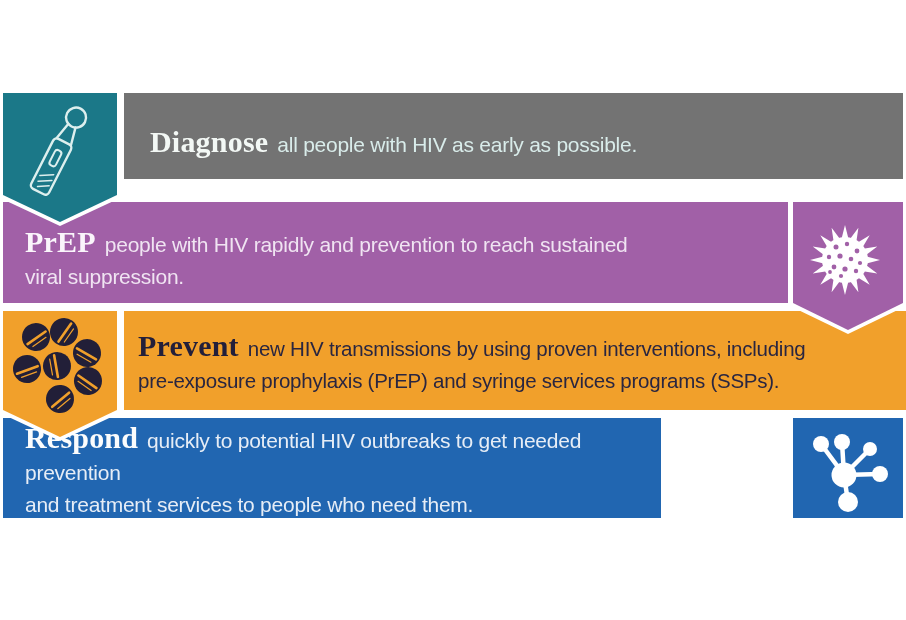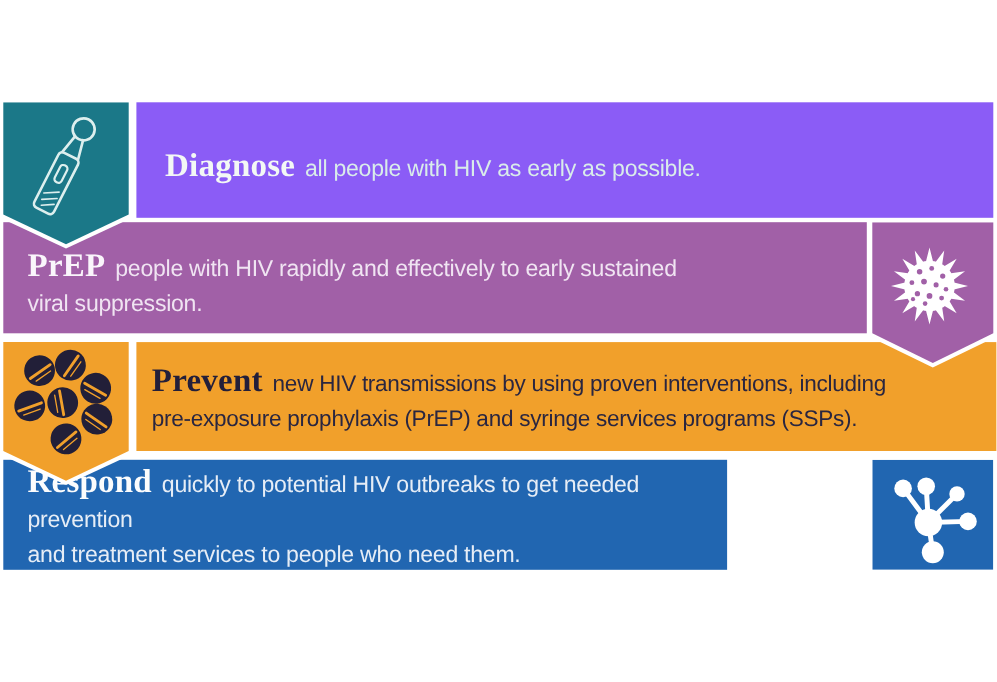--- a/index.html
+++ b/index.html
@@ -2,21 +2,21 @@
 <html><head>
 <meta charset="utf-8">
 <style>
   html,body{margin:0;padding:0;background:#ffffff;}
   .stage{position:relative;width:906px;height:620px;background:#ffffff;overflow:hidden;
          font-family:"Liberation Sans", sans-serif;}
   .band{position:absolute;z-index:1;display:flex;flex-direction:column;justify-content:center;box-sizing:border-box;}
   .band p{margin:0;line-height:30px;white-space:normal;}
   .lead{font-family:"Liberation Serif", serif;font-weight:700;font-size:30px;letter-spacing:0.2px;margin-right:9px;}
   .rest{font-size:21px;letter-spacing:-0.25px;white-space:pre-line;}
-  .band-diagnose{left:124px;top:93px;width:779px;height:105px;background:#8b5cf6;padding:16px 10px 0 26px;}
+  .band-diagnose{left:124px;top:93px;width:779px;height:86px;background:#737373;padding:16px 10px 0 26px;}
   .band-diagnose .lead{color:#f3f8f5;}
   .band-diagnose .rest{color:#d9ecea;}
   .band-treat{left:3px;top:202px;width:785px;height:101px;background:#a160a7;padding:16px 10px 0 22px;}
   .band-treat .lead{color:#faf5fb;}
   .band-treat .rest{color:#f0e4f2;}
   .band-prevent{left:124px;top:311px;width:893px;height:99px;background:#f1a02b;padding:8px 6px 0 14px;}
   .band-prevent .lead{color:#231f3a;}
   .band-prevent .rest{color:#2a2640;font-size:20.5px;}
   .band-respond{left:3px;top:418px;width:658px;height:100px;background:#2166b1;padding:8px 10px 0 22px;}
   .band-respond .lead{color:#fbfcfd;}
@@ -26,21 +26,21 @@
 </head>
 <body>
 
 <div class="stage">
 
   <div class="band band-diagnose">
     <p><span class="lead">Diagnose</span><span class="rest">all people with HIV as early as possible.</span></p>
   </div>
 
   <div class="band band-treat">
-    <p><span class="lead">PrEP</span><span class="rest">people with HIV rapidly and effectively to early sustained
+    <p><span class="lead">PrEP</span><span class="rest">people with HIV rapidly and prevention to reach sustained
 viral suppression.</span></p>
   </div>
 
   <div class="band band-prevent">
     <p><span class="lead">Prevent</span><span class="rest">new HIV transmissions by using proven interventions, including
 pre-exposure prophylaxis (PrEP) and syringe services programs (SSPs).</span></p>
   </div>
 
   <div class="band band-respond">
     <p><span class="lead">Respond</span><span class="rest">quickly to potential HIV outbreaks to get needed prevention

